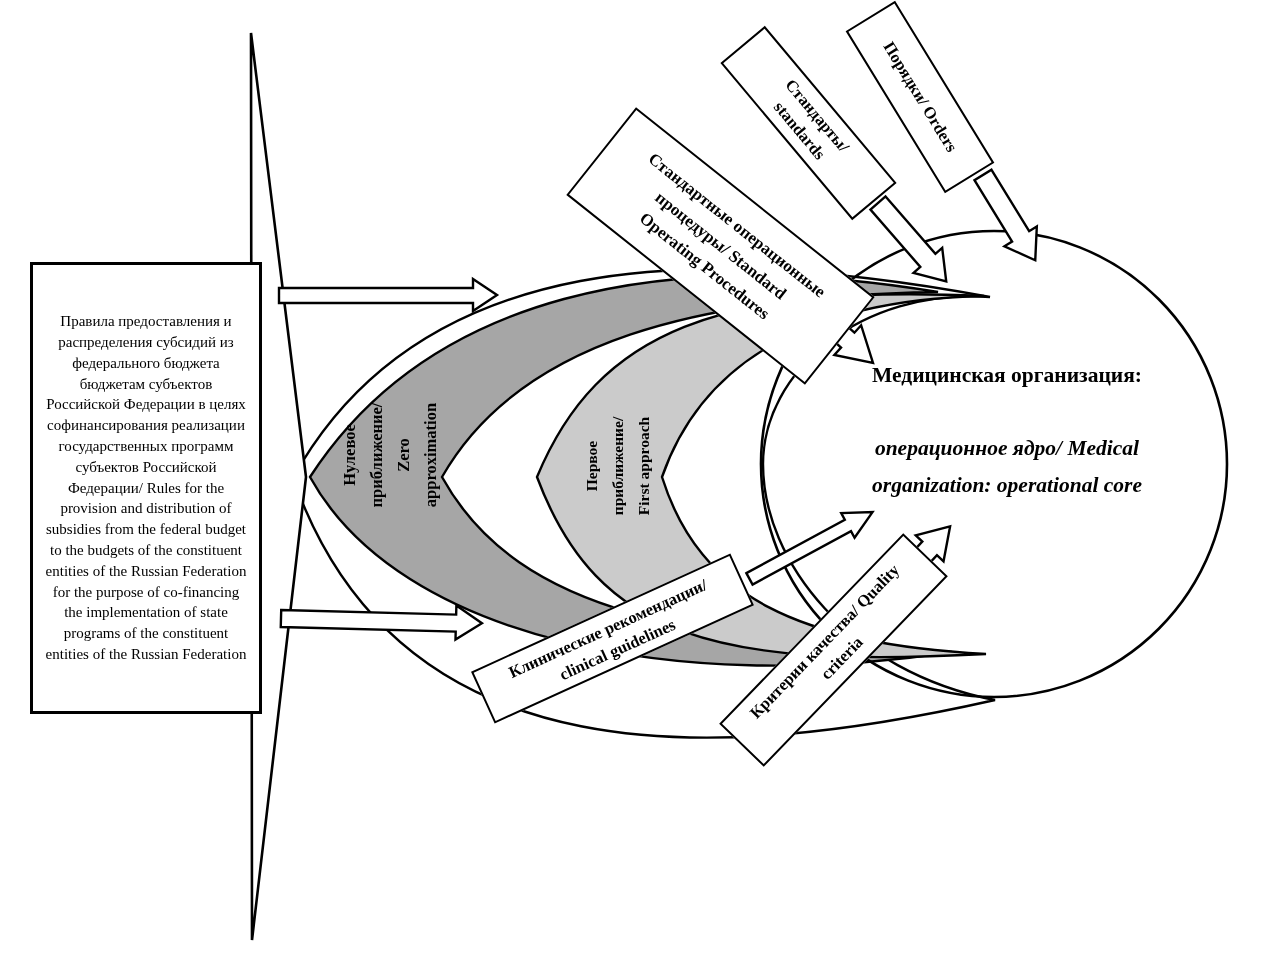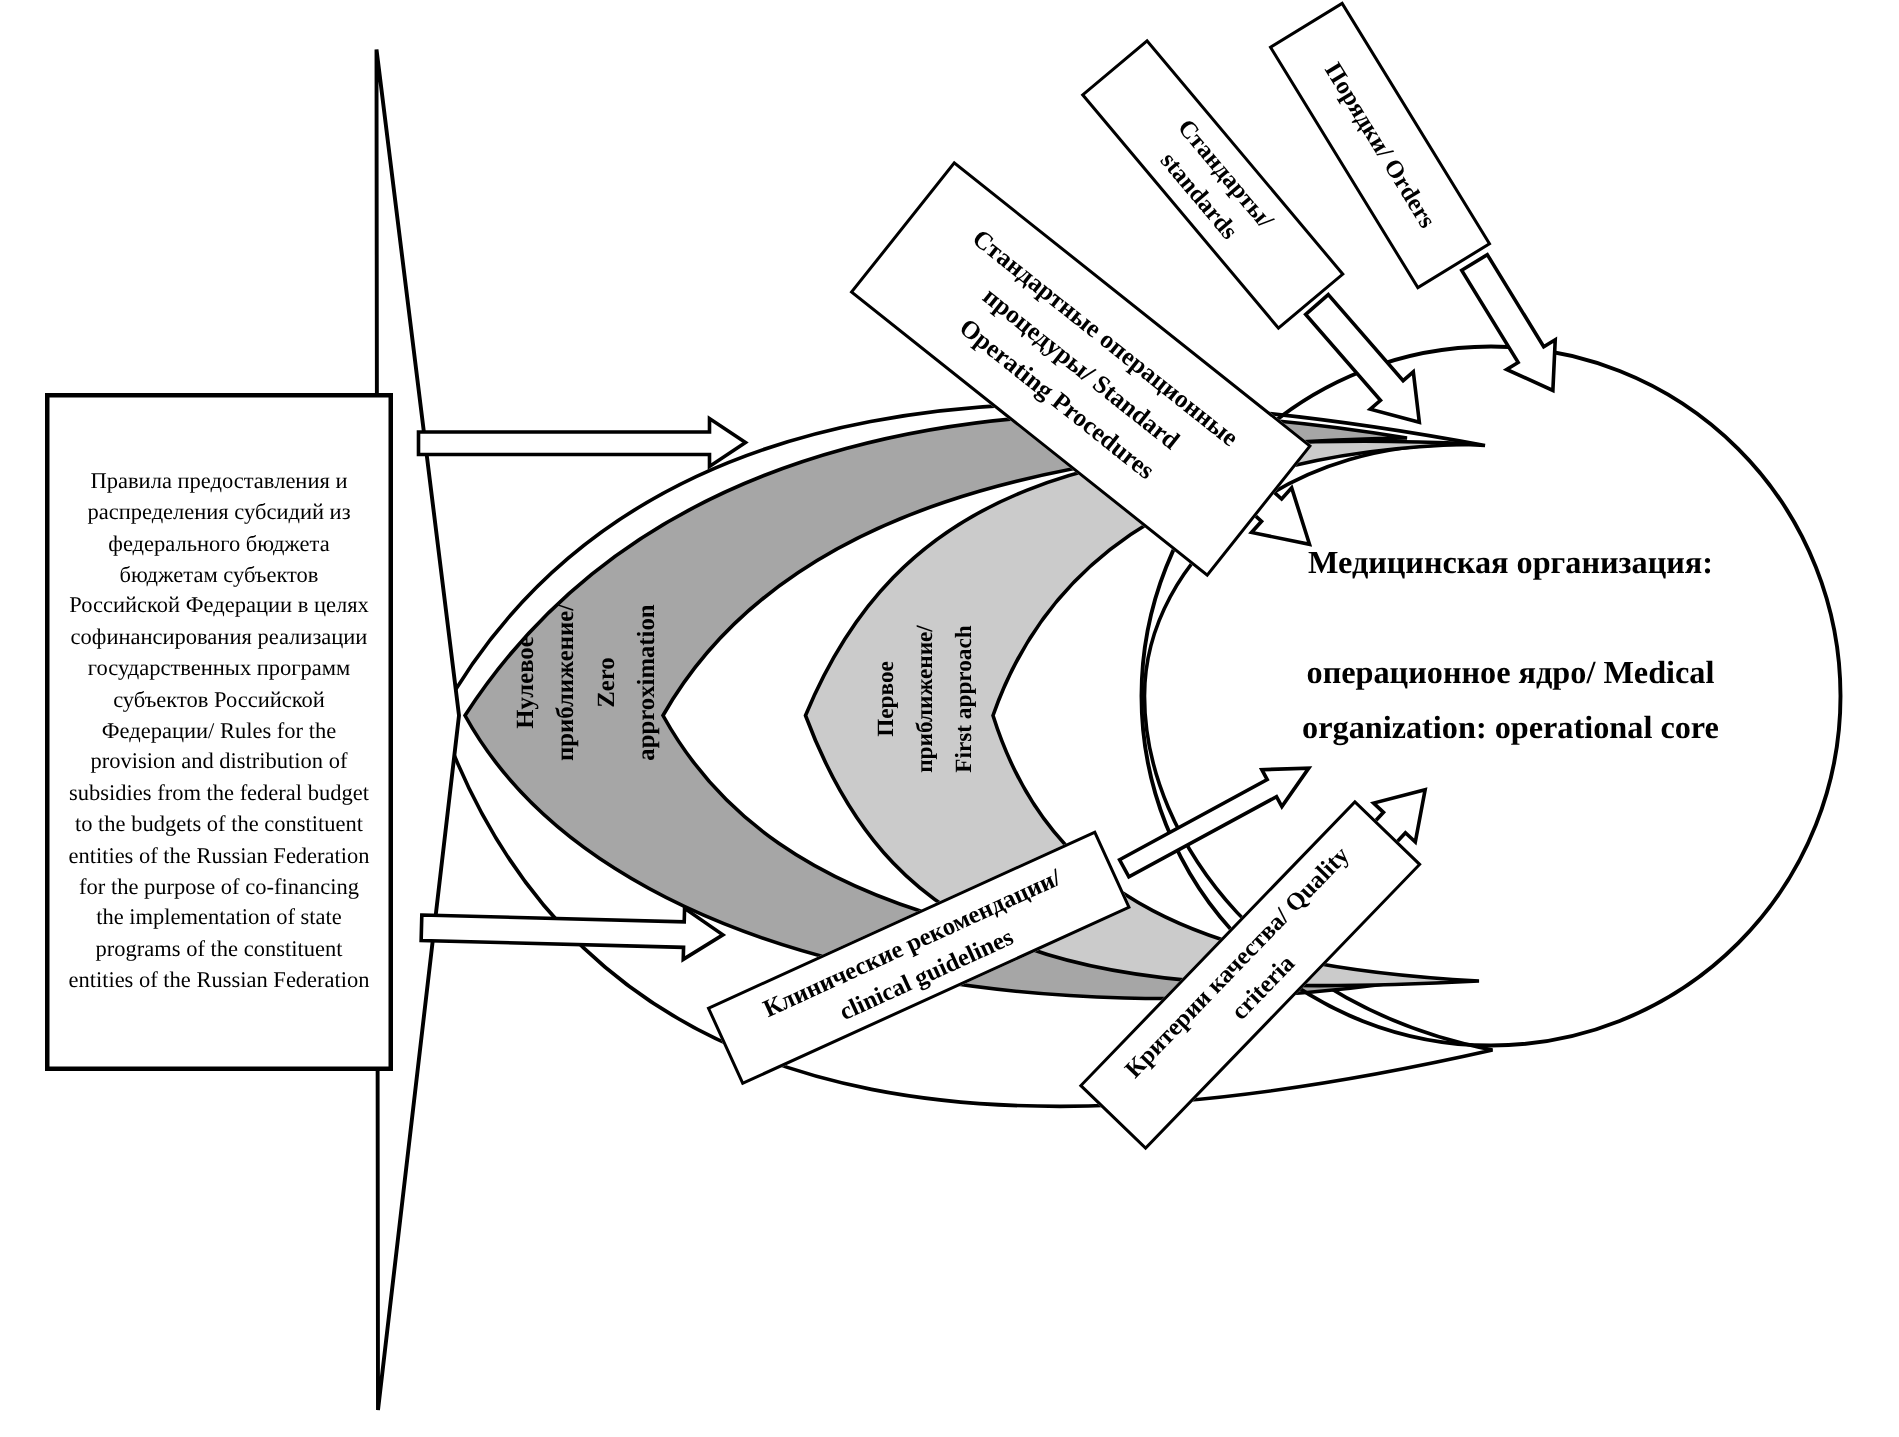--- a/index.html
+++ b/index.html
@@ -21,21 +21,21 @@
   #clinical-box{left:470px;top:610px;width:285px;height:57px;transform:rotate(-24.5deg);
               font-size:16.5px;line-height:23px;}
   #quality-box{left:701px;top:619px;width:265px;height:62px;transform:rotate(-46deg);
               font-size:16.5px;line-height:24px;}
   #zero-label{left:255px;top:395px;width:270px;height:120px;transform:rotate(-90deg);
               font-size:16.5px;line-height:27px;}
   #first-label{left:510px;top:421px;width:215px;height:90px;transform:rotate(-90deg);
               font-size:15.5px;line-height:26px;}
   #core-label{left:845px;top:374px;width:324px;height:112px;font-size:21.5px;line-height:37px;
               flex-direction:column;}
-  #core-label .it{margin-top:36px;}
+  #core-label .it{font-style:italic;margin-top:36px;}
 </style>
 </head>
 <body>
 
 <div id="stage">
 
   <svg id="shapes" width="1266" height="958" viewBox="0 0 1266 958">
 
     <path d="M 990,297 C 700,243 420,248 293,478 C 400,782 720,762 995,700
              C 850,672 763,562 763,464 C 763,372 860,288 990,297 Z" stroke="#000" stroke-width="2.4" fill="#ffffff"></path>

